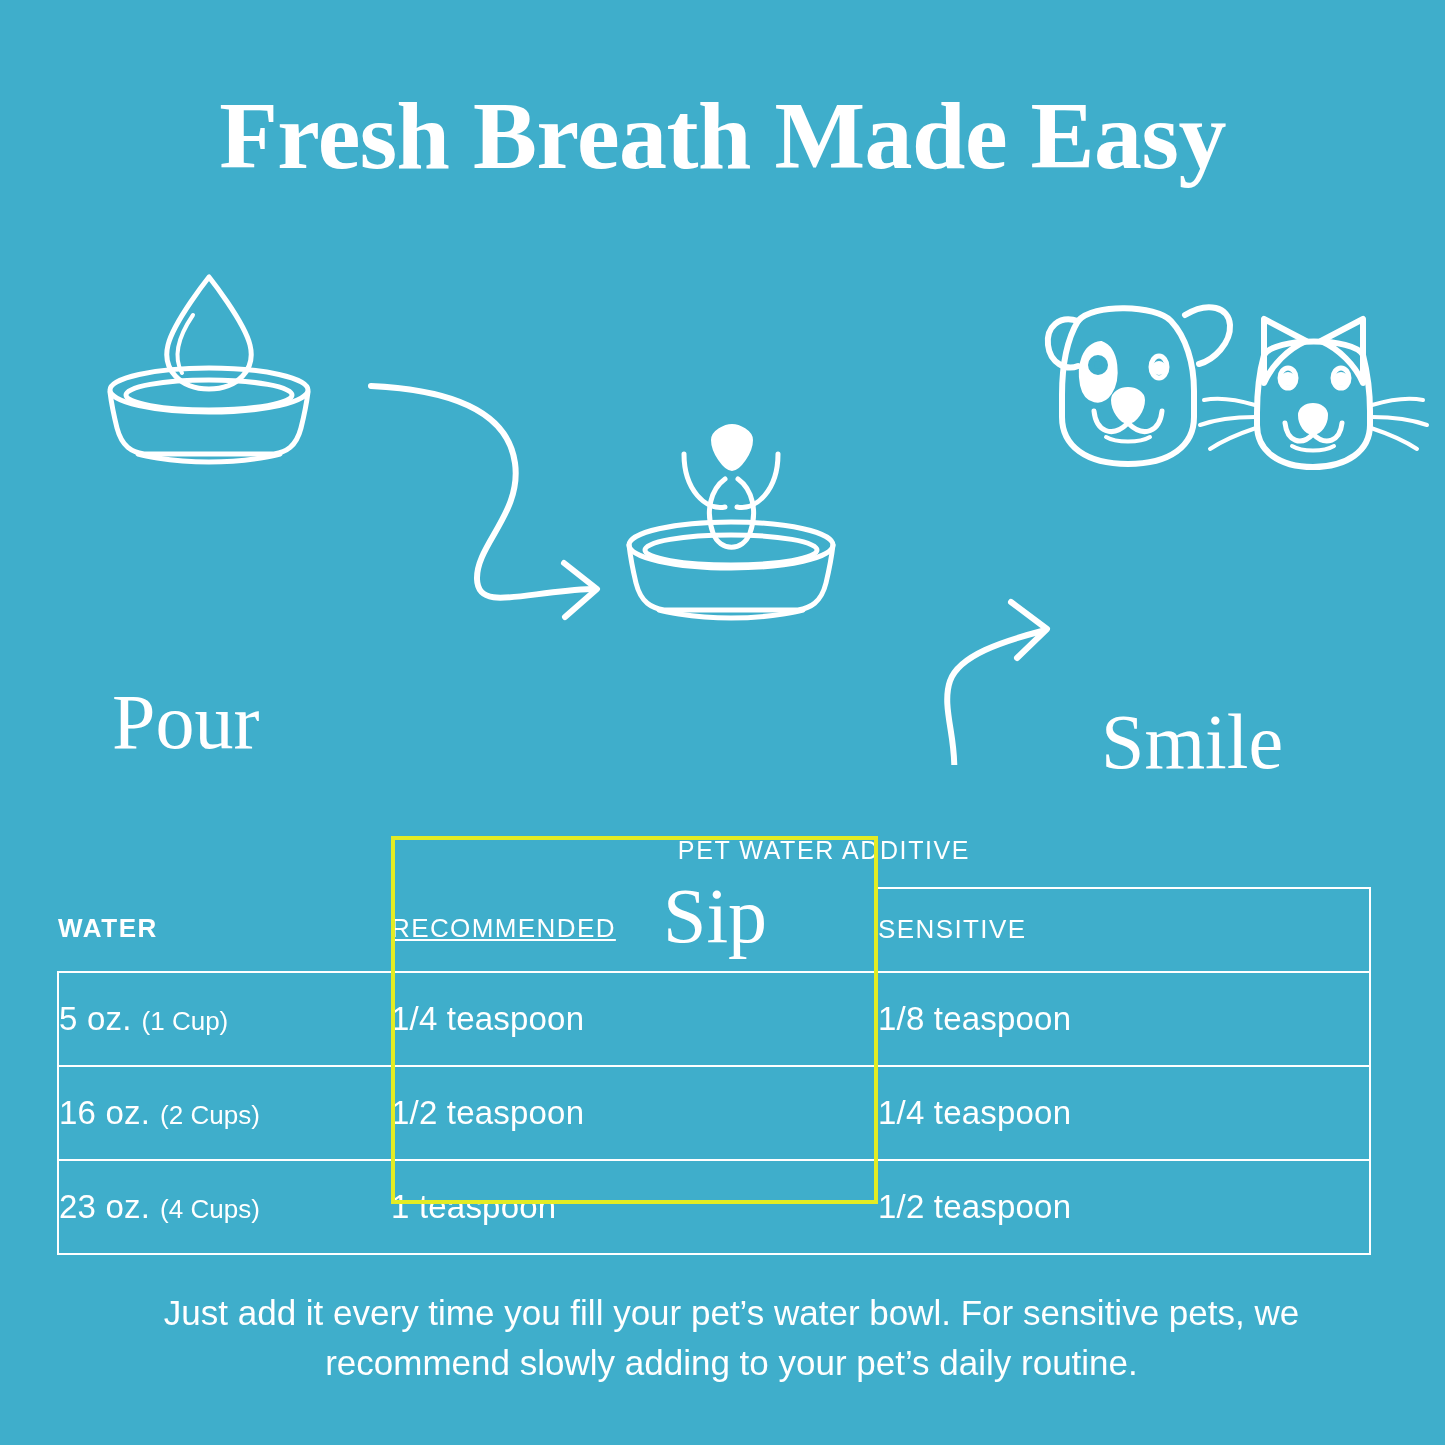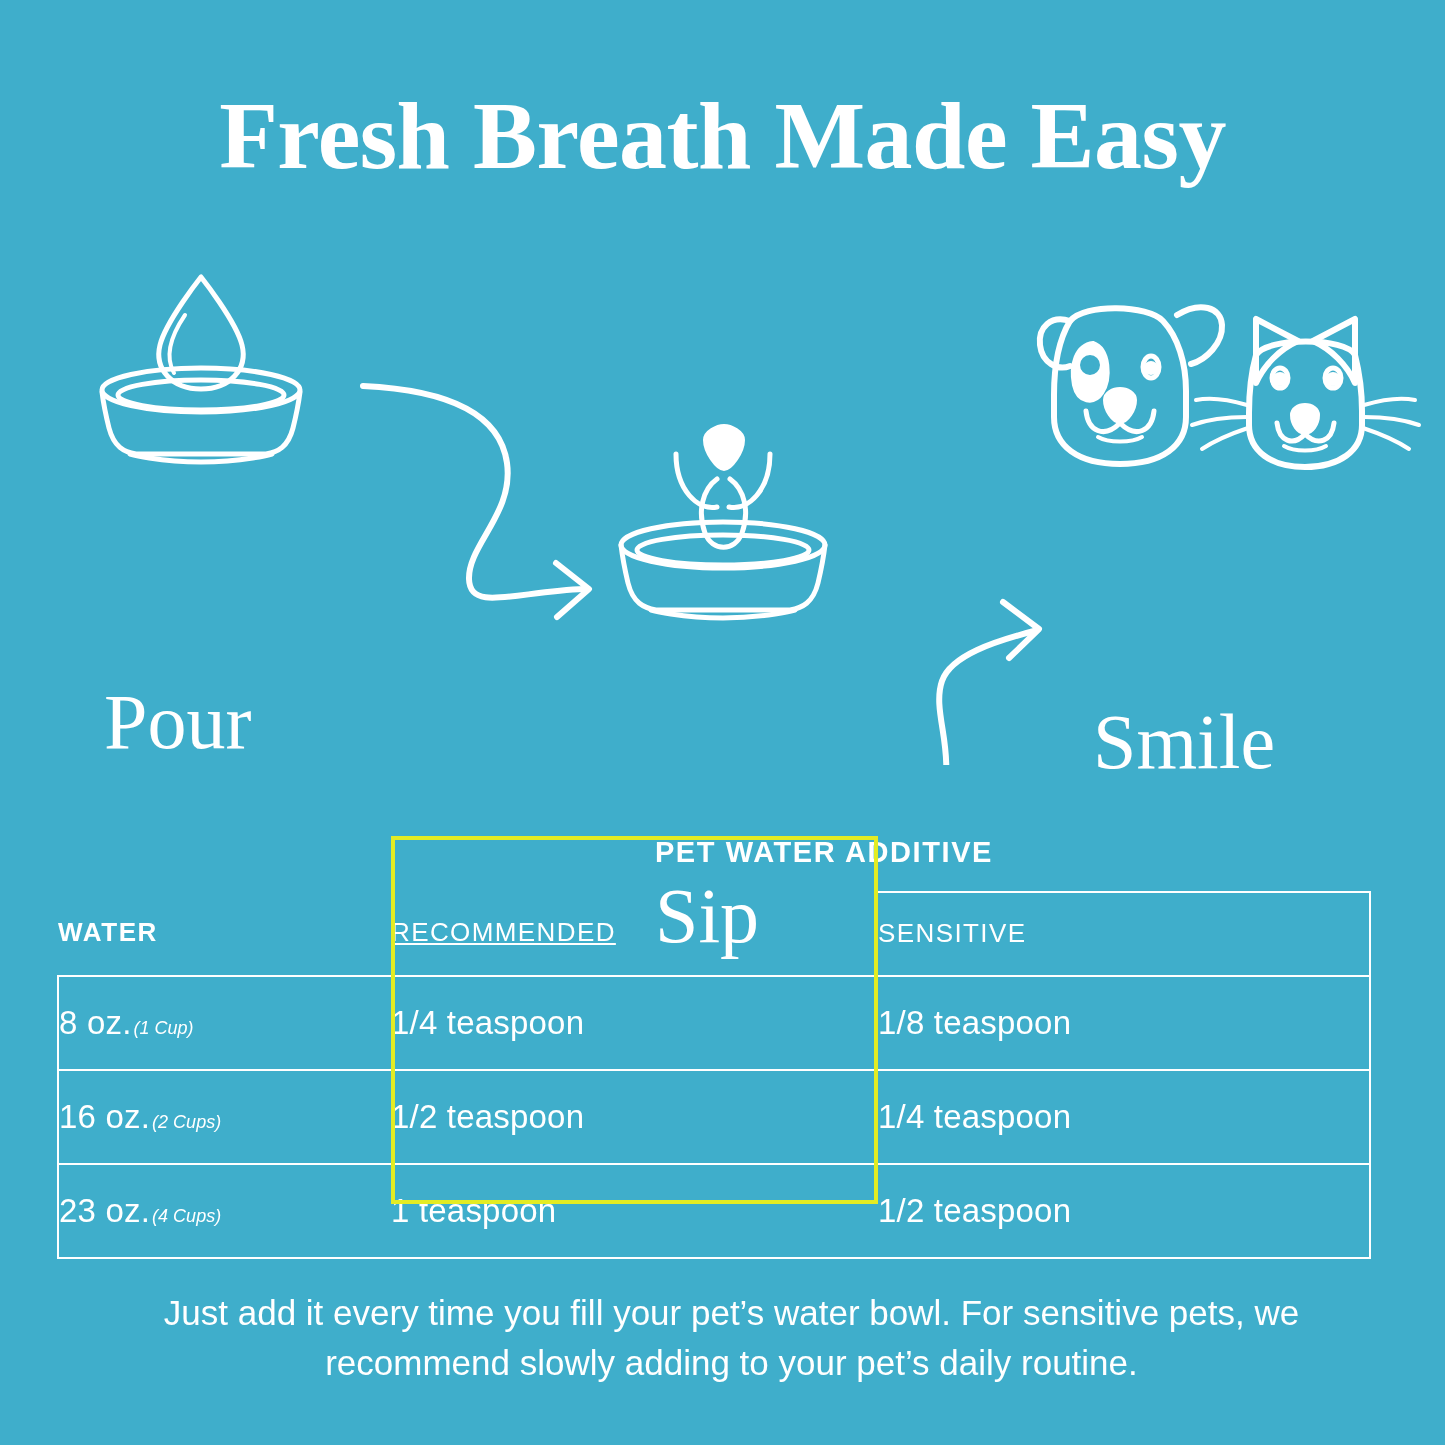--- a/index.html
+++ b/index.html
@@ -28,21 +28,21 @@
     font-size: 96px;
     line-height: 1.05;
     letter-spacing: -0.5px;
     color: #ffffff;
     white-space: nowrap;
   }
 
   
   .steps {
     position: absolute;
-    left: 8px; top: 245px;
+    left: 16px; top: 245px;
     width: 1248px;
     height: 520px;
   }
   .steps svg { display: block; }
 
   .step-label {
     position: absolute;
     font-family: "Liberation Serif", serif;
     font-weight: normal;
     font-size: 78px;
@@ -57,22 +57,22 @@
   
   .table-wrap {
     position: absolute;
     left: 57px;
     top: 836px;
     width: 1312px;
   }
 
   .additive-heading {
     text-align: center;
-    font-size: 29px;
-    font-weight: bold;
+    font-size: 25px;
+    font-weight: normal;
     letter-spacing: 1.6px;
     color: #ffffff;
     margin-left: 222px;   
     margin-bottom: 22px;
     white-space: nowrap;
   }
 
   table.dose {
     width: 1312px;
     border-collapse: collapse;
@@ -121,23 +121,22 @@
   tbody tr:last-child td { border-bottom: 2px solid #ffffff; }
 
   tbody td.c-water {
     border-left: 2px solid #ffffff;
   }
   tbody td.c-sens {
     border-right: 2px solid #ffffff;
   }
 
   .cups {
-    font-style: italic;
-    font-size: 18px;
-    margin-left: 2px;
+    font-size: 26px;
+    margin-left: 10px;
     letter-spacing: 0;
   }
 
   
   .highlight-box {
     position: absolute;
     left: 333px;
     top: 0;
     width: 487px;
     height: 100%;
@@ -328,21 +327,21 @@
     <thead>
       <tr>
         <th class="h-water">WATER</th>
         <th class="h-rec">RECOMMENDED</th>
         <th class="h-sens">SENSITIVE</th>
       </tr>
     </thead>
     <tbody>
       <tr>
         <td class="c-water">
-          <span>8 oz.</span><span class="cups">(1 Cup)</span>
+          <span>5 oz.</span><span class="cups">(1 Cup)</span>
         </td>
         <td class="c-rec">1/4 teaspoon</td>
         <td class="c-sens">1/8 teaspoon</td>
       </tr>
       <tr>
         <td class="c-water">
           <span>16 oz.</span><span class="cups">(2 Cups)</span>
         </td>
         <td class="c-rec">1/2 teaspoon</td>
         <td class="c-sens">1/4 teaspoon</td>

